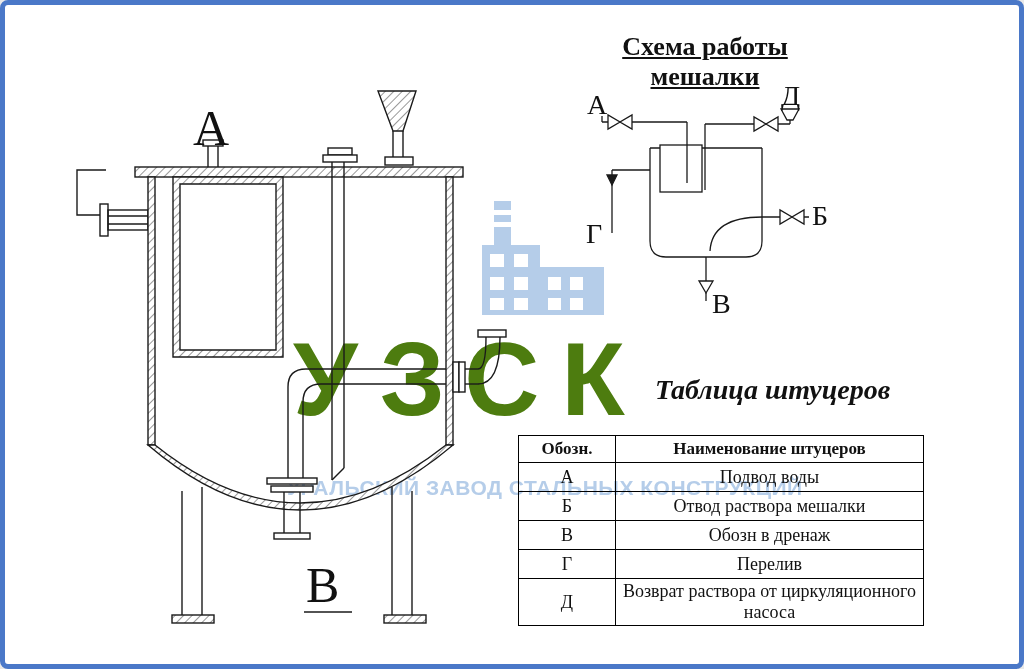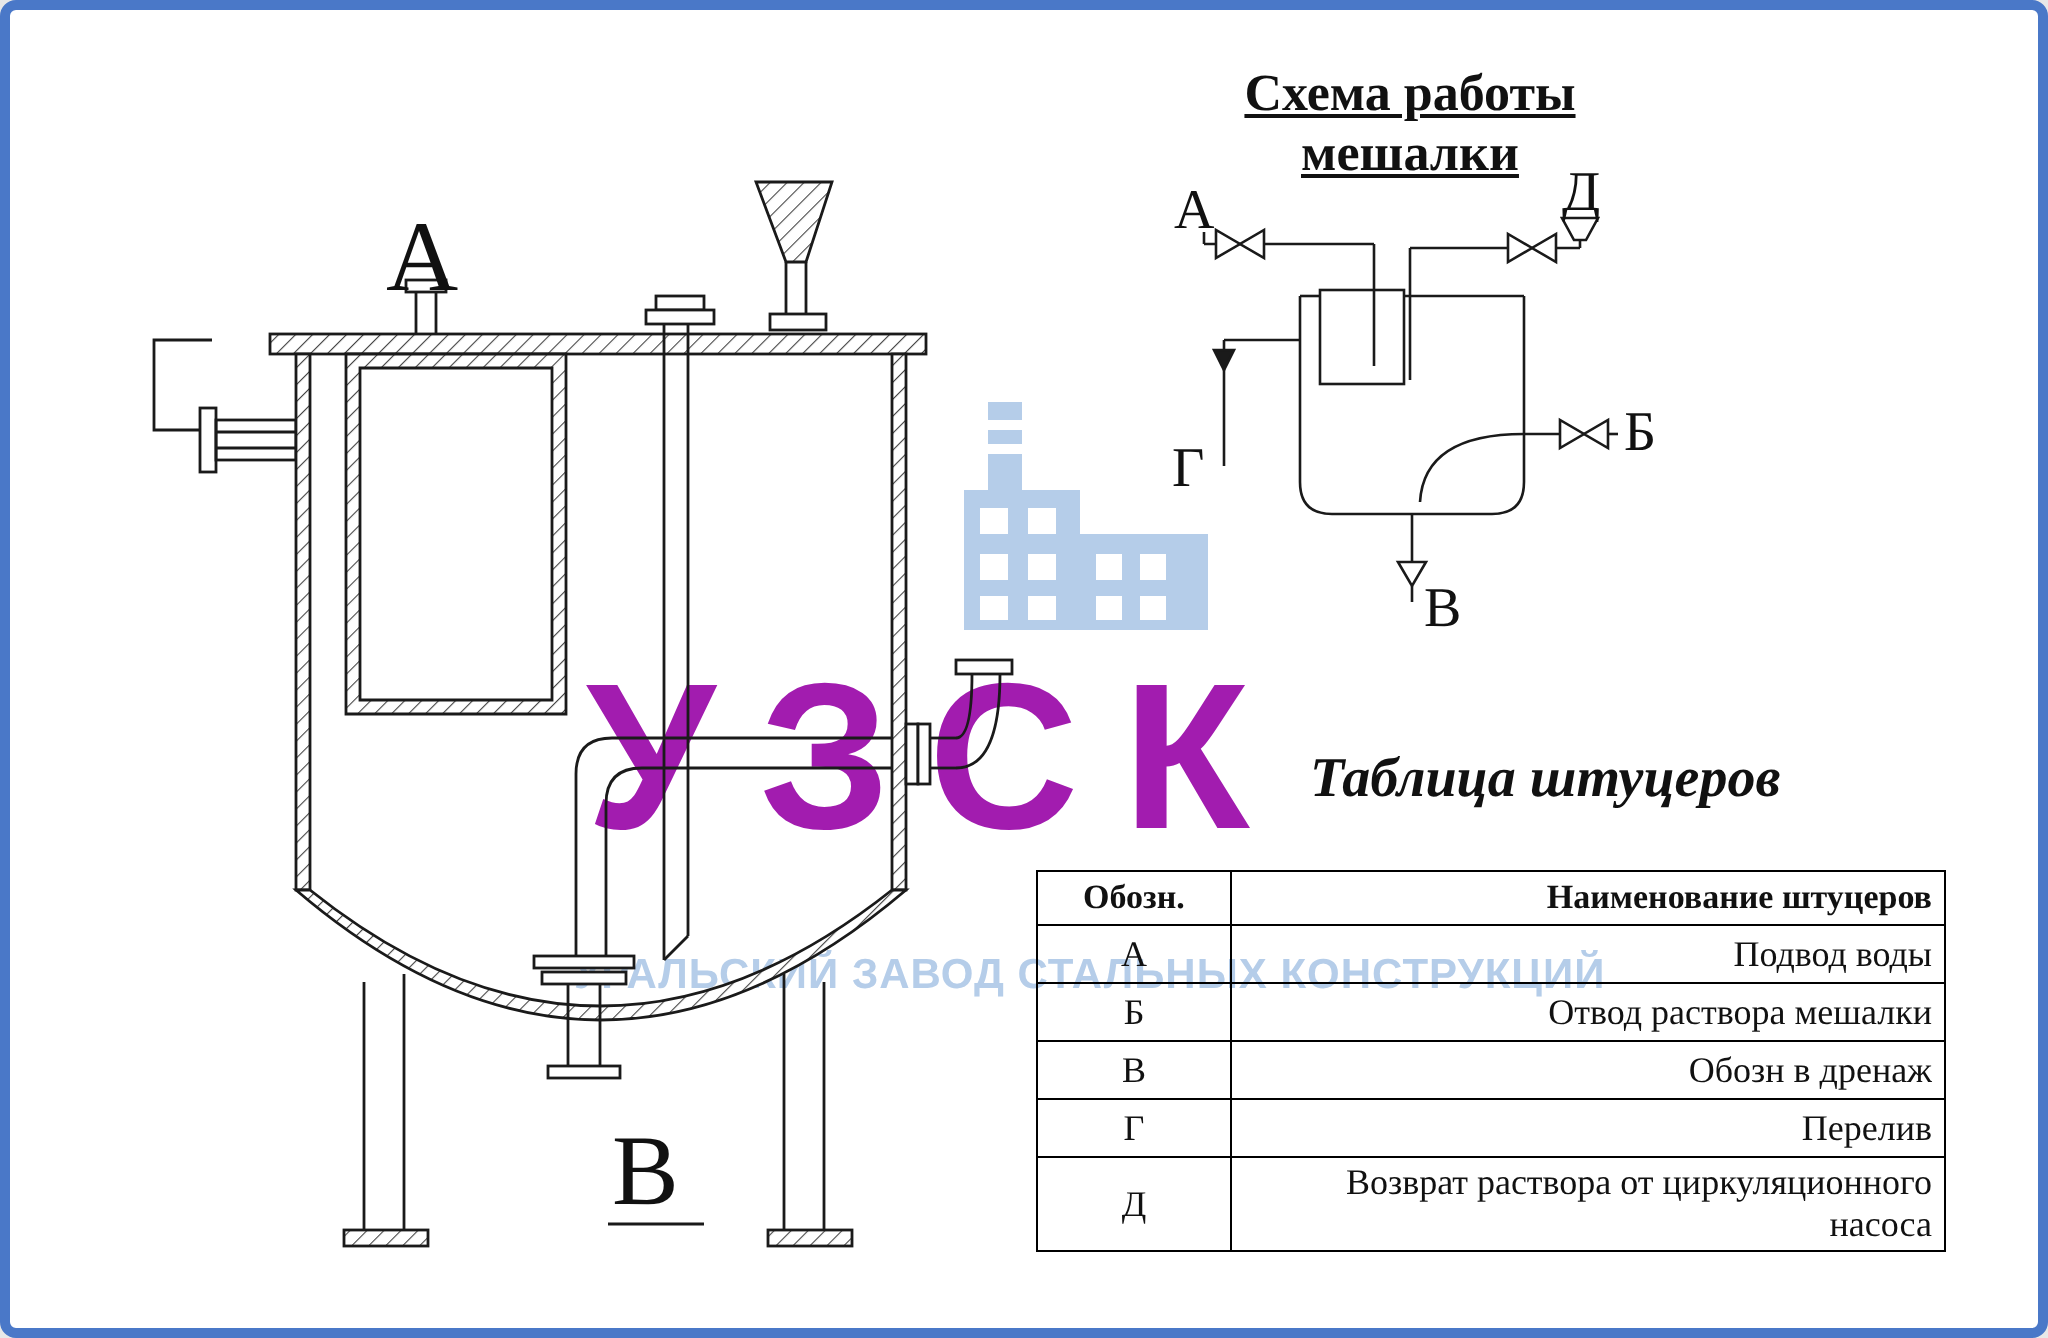--- a/index.html
+++ b/index.html
@@ -26,30 +26,30 @@
     position:absolute; left:560px; top:27px; width:280px; z-index:2;
     text-align:center; font-weight:bold; font-size:26px;
     text-decoration:underline;
   }
   .table-title {
     position:absolute; left:650px; top:369px; z-index:2;
     font-weight:bold; font-size:28px;font-style:italic;
   }
   
   .nozzle-table {
-    position:absolute; left:513px; top:430px; width:455px; z-index:2;
+    position:absolute; left:513px; top:430px; width:406px; z-index:2;
     border-collapse:collapse; font-size:18px; background:transparent;
   }
   .nozzle-table th, .nozzle-table td {
     border:1.6px solid #000; padding:2px 6px; background:transparent;
   }
   .nozzle-table th { font-size:17px; font-weight:bold; text-align:center; height:22px; }
   .nozzle-table td { height:24px; }
   .nozzle-table .col-code { width:84px; text-align:center; }
-  .nozzle-table .col-name { text-align:right; }
+  .nozzle-table .col-name { text-align:center; }
   
   svg { position:absolute; z-index:1; overflow:visible; }
   svg text { font-family:"Liberation Serif", serif; fill:#111; }
 </style>
 </head>
 <body>
 
 <div class="page">
 
   <div class="layer watermark">
@@ -64,21 +64,21 @@
         <rect x="8" y="76" width="14" height="13"></rect>
         <rect x="32" y="76" width="14" height="13"></rect>
         <rect x="66" y="76" width="13" height="13"></rect>
         <rect x="88" y="76" width="13" height="13"></rect>
         <rect x="8" y="97" width="14" height="12"></rect>
         <rect x="32" y="97" width="14" height="12"></rect>
         <rect x="66" y="97" width="13" height="12"></rect>
         <rect x="88" y="97" width="13" height="12"></rect>
       </g>
     </svg>
-    <div class="wm-acronym" style="color:#a21caf">УЗСК</div>
+    <div class="wm-acronym" style="color:#4d7c0f">УЗСК</div>
     <div class="wm-subtitle" style="color:#b5cde9">УРАЛЬСКИЙ ЗАВОД СТАЛЬНЫХ КОНСТРУКЦИЙ</div>
   </div>
 
   <svg style="left:55px; top:80px;" width="450" height="560" viewBox="0 0 450 560">
     <defs>
       <pattern id="hatch" patternUnits="userSpaceOnUse" width="6" height="6" patternTransform="rotate(45)">
         <rect width="6" height="6" fill="#ffffff"></rect>
         <line x1="0" y1="0" x2="0" y2="6" stroke="#444" stroke-width="1.1"></line>
       </pattern>
     </defs>

